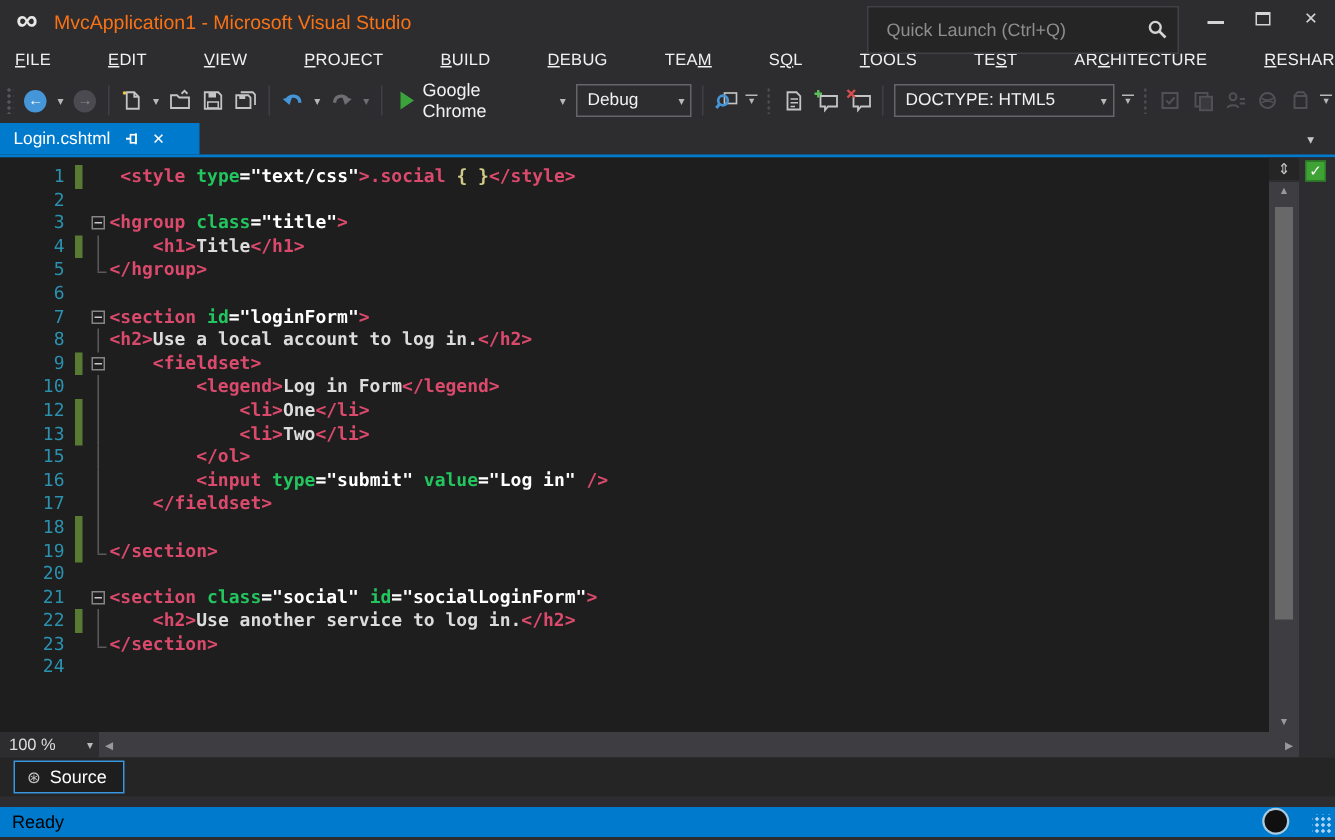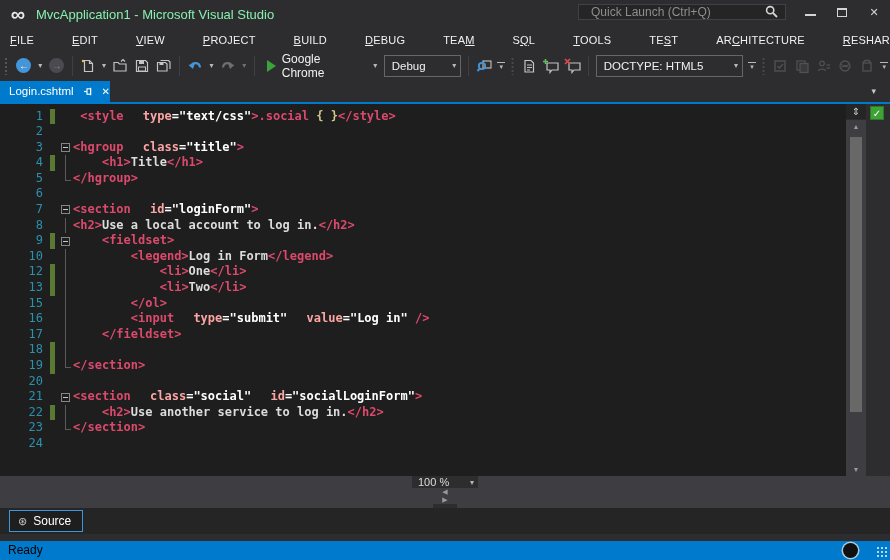--- a/index.html
+++ b/index.html
@@ -3,22 +3,22 @@
 <meta charset="utf-8">
 <style>
   * { margin:0; padding:0; box-sizing:border-box; }
   html,body { width:890px; height:560px; overflow:hidden; }
   body { font-family:"Liberation Sans", sans-serif; background:#2D2D30; color:#F1F1F1; }
   .window { width:890px; height:560px; display:flex; flex-direction:column; background:#2D2D30; }
 
   
   .titlebar { height:28px; display:flex; align-items:center; position:relative; }
   .vs-logo { width:36px; text-align:center; font-size:20px; font-weight:bold; color:#E8E8E8; line-height:28px; }
-  .win-title { font-size:13px; color:#86efac; }
-  .quick-launch { position:absolute; left:578px; top:4px; width:208px; height:16px; background:#252526; border:1px solid #404045; display:flex; align-items:center; }
+  .win-title { font-size:13px; color:#f97316; }
+  .quick-launch { position:absolute; left:578px; top:4px; width:208px; height:32px; background:#252526; border:1px solid #404045; display:flex; align-items:center; }
   .quick-launch .ql-text { flex:1; font-size:12px; color:#8E8E8E; padding-left:12px; }
   .win-btns { position:absolute; right:0; top:0; height:24px; display:flex; }
   .win-btn { width:32px; height:24px; display:flex; align-items:center; justify-content:center; color:#D4D4D4; font-size:11px; }
   .min-glyph { width:11px; height:2px; background:#D4D4D4; margin-top:6px; }
   .max-glyph { width:10px; height:9px; border:1px solid #D4D4D4; border-top-width:2px; }
 
   
   .menubar { height:24px; display:flex; align-items:center; padding-left:3px;gap:24px; }
   .menu-item { padding:0 7px; font-size:11px; color:#F1F1F1; letter-spacing:.2px; cursor:default; }
   .menu-item u { text-decoration:underline; }
@@ -45,55 +45,55 @@
   .run-label { font-size:12px; color:#F1F1F1; margin-right:4px; }
   .combo { height:22px; border:1px solid #65656A; display:flex; align-items:center; font-size:11.5px; color:#F1F1F1; padding:0 4px 0 7px; margin:0 3px; background:#2D2D30; }
   .combo .combo-caret { margin-left:auto; padding-left:10px; font-size:8px; color:#B8B8B8; }
   .combo.cfg { width:78px; }
   .combo.doctype { width:148px; }
   svg.tico { display:block; }
 
   
   .tabrow { height:21px; display:flex; align-items:flex-end; }
   .blueline { height:2px; background:#007ACC; }
-  .tab { height:21px; background:#007ACC; display:flex; align-items:center; padding:0 0 0 9px; }
+  .tab { height:21px; background:#007ACC; display:flex; align-items:center; padding:0 23px 0 9px; }
   .tab-title { font-size:11.5px; color:#FFFFFF; margin-right:9px; }
   .tab-close { font-size:10px; color:#FFFFFF; margin-left:8px; }
   .tab-list-caret { margin-left:auto; margin-right:14px; font-size:9px; color:#C8C8C8; align-self:center; }
 
   
   .editor { height:383px; background:#1E1E1E; position:relative; overflow:hidden; }
   .code-lines { padding-top:5px; }
   .line { display:flex; height:15.6px; align-items:stretch; white-space:pre;
           font-family:"DejaVu Sans Mono", monospace; font-size:12px; font-weight:bold; line-height:15.6px; }
   .ln { width:50px; padding-right:7px; text-align:right; color:#2B91AF; font-weight:normal; }
   .chg { width:5px; margin-right:3px; }
   .chg.on { background:#587A32; }
   .fold { width:15px; position:relative; display:flex; align-items:center; justify-content:center; }
   .fold.fline::before { content:""; position:absolute; left:7px; top:0; bottom:0; width:1px; background:#5A5A5A; }
   .fold.fend::before { content:""; position:absolute; left:7px; top:0; height:58%; width:1px; background:#5A5A5A; }
   .fold.fend::after { content:""; position:absolute; left:7px; top:58%; width:6px; height:1px; background:#5A5A5A; }
   .fbox { width:9px; height:9px; border:1px solid #858585; background:#1E1E1E; position:relative; }
   .fbox::after { content:""; position:absolute; left:1px; right:1px; top:3px; height:1px; background:#C8C8C8; }
   .s-tag { color:#DB4A6C; }
-  .s-attr { color:#fca5a5;margin-left:12px; }
+  .s-attr { color:#22c55e; }
   .s-val { color:#FFFFFF; }
   .s-txt { color:#DCDCDC; }
   .s-brace { color:#D0C987; }
 
   .vscroll { position:absolute; top:0; right:24px; width:20px; bottom:0; background:#3E3E42; }
   .splitter { position:absolute; top:0; left:0; right:0; height:16px; background:#252526; display:flex; align-items:center; justify-content:center; color:#C8C8C8; font-size:10px; border-bottom:1px solid #2D2D30; }
   .vs-up { position:absolute; top:19px; left:0; right:0; text-align:center; font-size:7px; color:#999999; }
   .vs-thumb { position:absolute; top:33px; left:4px; width:12px; height:275px; background:#686868; }
   .vs-down { position:absolute; bottom:3px; left:0; right:0; text-align:center; font-size:7px; color:#999999; }
   .markerbar { position:absolute; top:0; right:0; width:24px; bottom:0; background:#2D2D30; }
   .rs-indicator { position:absolute; top:2px; left:4px; width:14px; height:14px; background:#3FA235; color:#FFFFFF; font-size:10px; line-height:14px; text-align:center; border:1px solid #2D7A28; }
 
   
-  .hscroll { height:32px; background:#3E3E42; display:flex; align-items:center;flex-direction:column; }
+  .hscroll { height:17px; background:#3E3E42; display:flex; align-items:center; }
   .zoom-combo { width:66px; height:17px; background:#2D2D30; display:flex; align-items:center; font-size:11px; color:#DDDDDD; padding:0 4px 0 6px; }
   .zoom-combo .zc { margin-left:auto; font-size:8px; color:#B8B8B8; }
   .hs-left { font-size:7px; color:#999999; padding:0 4px; }
   .hs-track { flex:1; }
   .hs-right { font-size:7px; color:#999999; padding:0 4px; }
   .hs-stub { width:24px; height:17px; background:#2D2D30; }
 
   
   .source-row { height:26px; background:#252526; display:flex; align-items:center; padding-left:9px; }
   .source-btn { height:22px; display:flex; align-items:center; gap:6px; padding:0 11px 0 8px; background:#1E1E1E; border:1px solid #3A96DD; color:#FFFFFF; font-size:12px; font-family:"Liberation Sans", sans-serif; }

